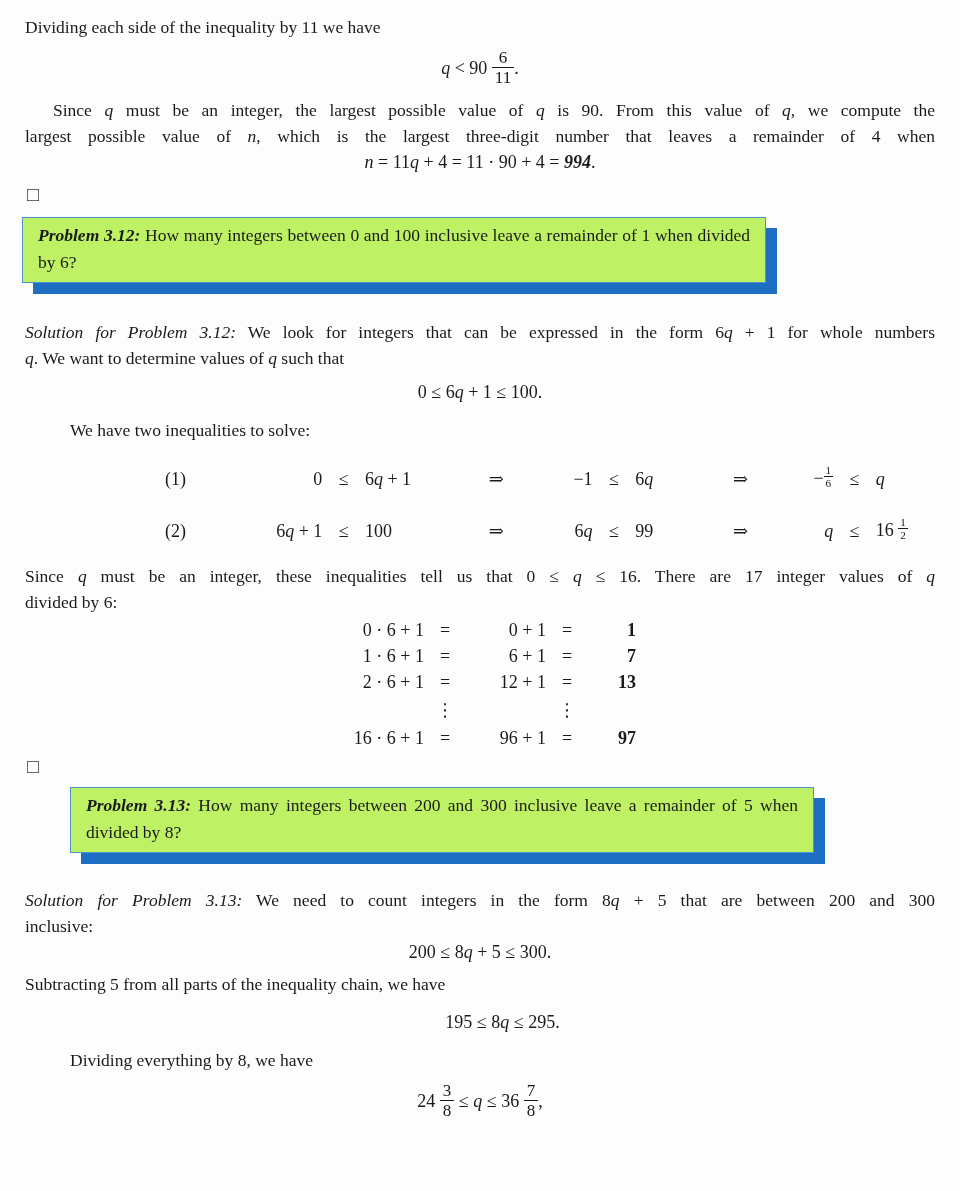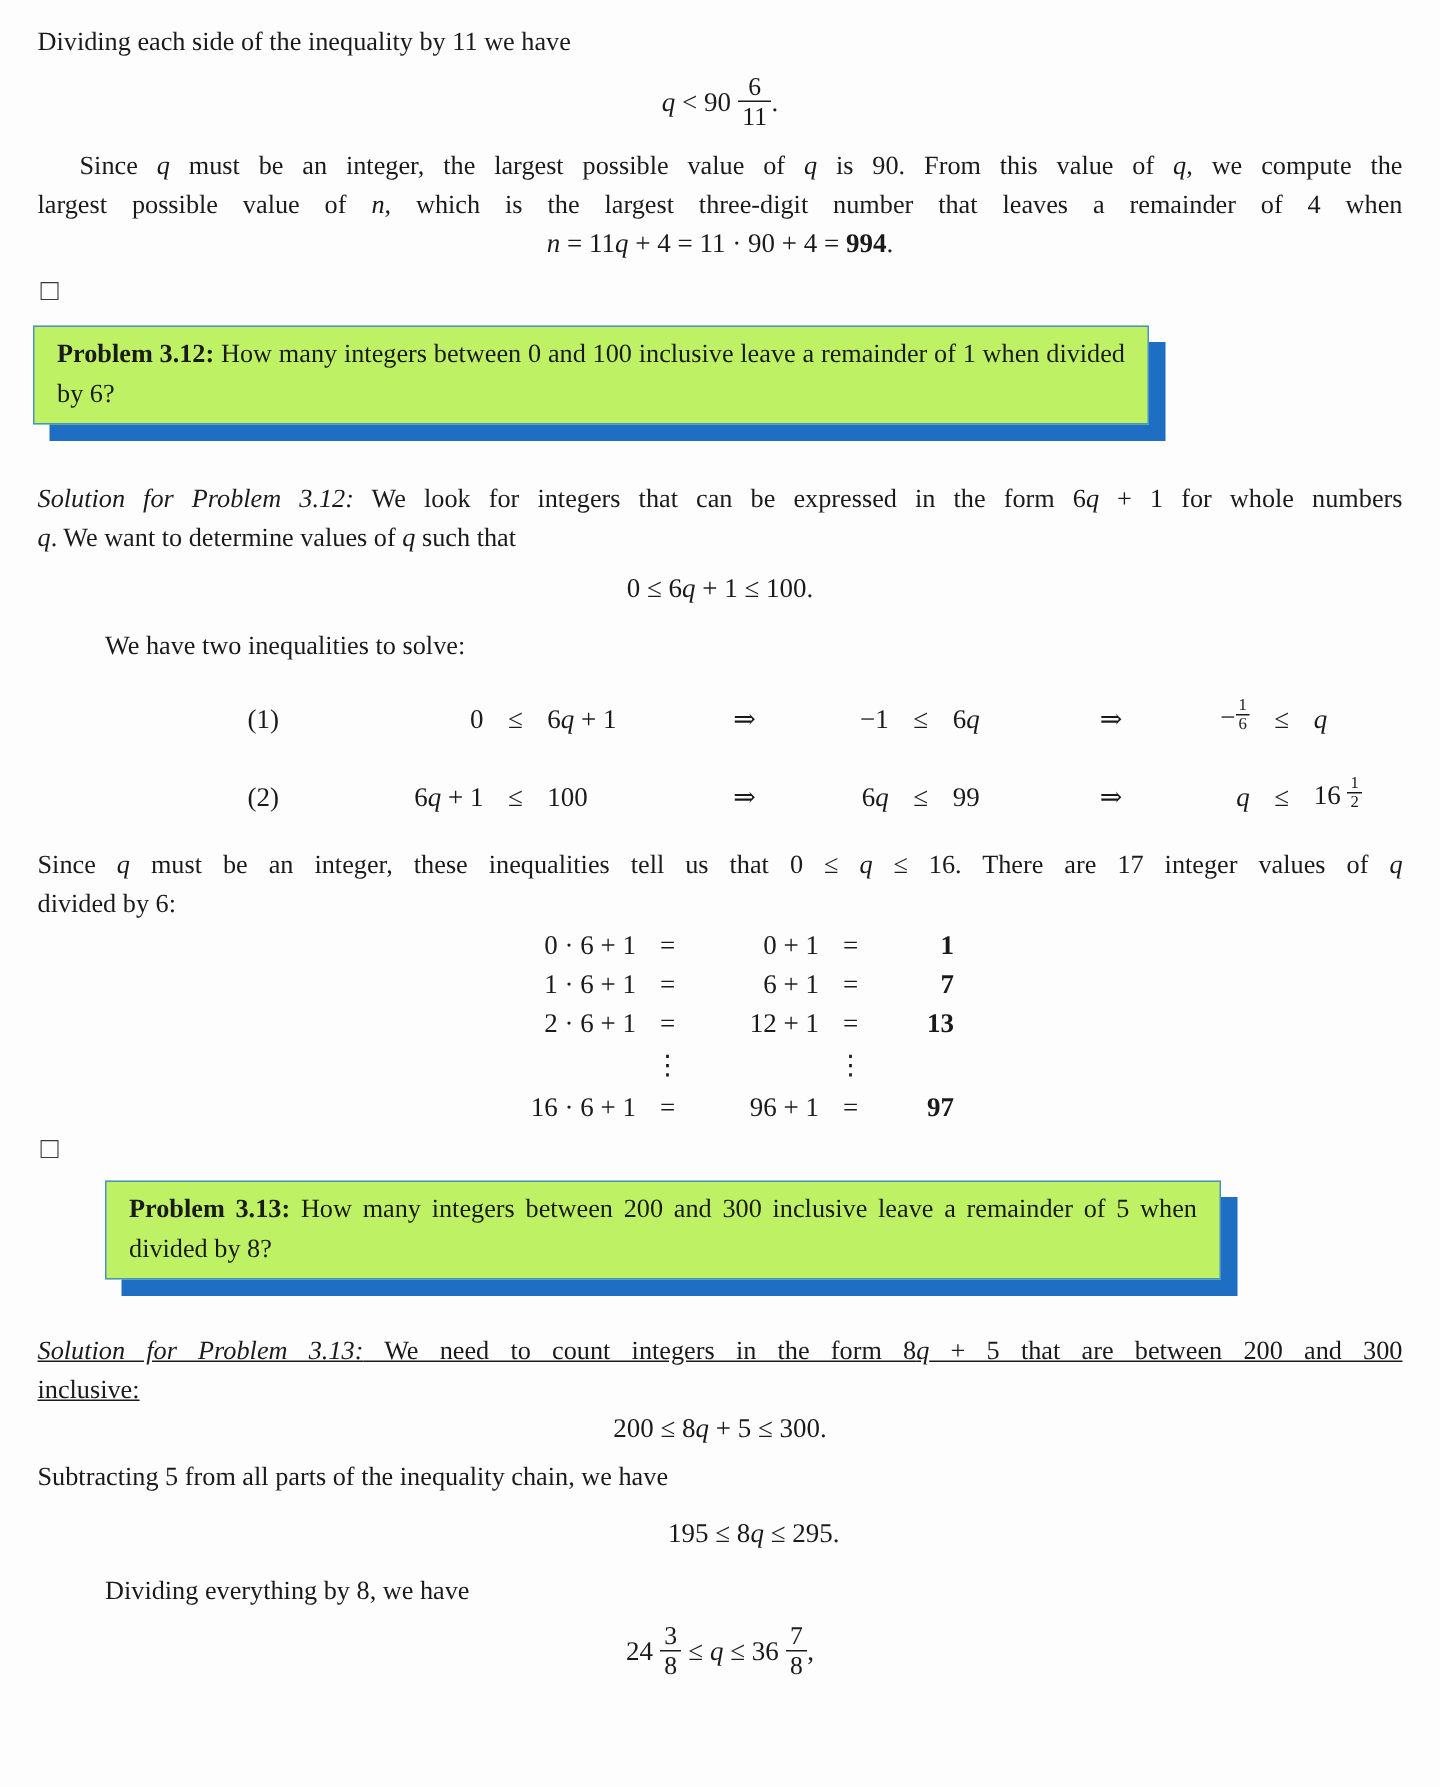--- a/index.html
+++ b/index.html
@@ -7,21 +7,21 @@
     width:960px;height:1191px;overflow:hidden;
     background:#fdfdfd;color:#1a1a1a;
     font-family:"Liberation Serif","DejaVu Serif",serif;
     font-size:17.5px;
   }
   .page{padding:14px 25px 0 25px;width:910px;}
   .line{line-height:26px;min-height:26px;}
   .jline{text-align:justify;text-align-last:justify;}
   .indent{text-indent:28px;}
   .st-i{font-style:italic;}
-  .st-b{font-weight:bold;}
+  .st-b{font-weight:bold;font-style:italic;}
   .st-n{}
   
   .eq{text-align:center;font-size:18px;line-height:26px;}
   .eq-disp{margin:10px 0 8px 0;}
   .frac{display:inline-block;text-align:center;vertical-align:middle;
         line-height:1.12;font-size:0.95em;position:relative;top:-2px;}
   .frac .num{display:block;padding:0 3px;}
   .frac .den{display:block;border-top:1.5px solid #1a1a1a;padding:0 3px;}
   .sfrac{display:inline-block;text-align:center;vertical-align:middle;
         line-height:1.1;font-size:0.62em;position:relative;top:-3px;}
@@ -55,21 +55,21 @@
   
   .comp-wrap{text-align:center;margin:2px 0 0 0;}
   .comp{display:inline-grid;grid-template-columns:100px 42px 80px 42px 48px;
         font-size:18px;line-height:26px;}
   .comp .tl,.comp .tm,.comp .tr{text-align:right;}
   .comp .te{text-align:center;}
   .comp .tr{font-weight:bold;}
   .comp .vrow{height:30px;line-height:30px;font-weight:normal;}
   
   .mt6{margin-top:6px;}   .mt8{margin-top:8px;}  .mt10{margin-top:10px;}
-  .mt12{margin-top:12px;margin-left:45px;} .mt14{margin-top:14px;}.mt34{margin-top:34px;text-decoration:underline;}
+  .mt12{margin-top:12px;margin-left:45px;} .mt14{margin-top:14px;}.mt34{margin-top:34px;}
   .mt36{margin-top:36px;}
 </style>
 </head>
 <body>
 
 <div class="page">
 
   <div class="line"><span class="st-n">Dividing each side of the inequality by 11 we have</span></div>
 
   <div class="eq eq-disp"><span class="st-i">q</span><span class="st-n"> &lt; 90 </span><span class="frac"><span class="num">6</span><span class="den">11</span></span><span class="st-n">.</span></div>

